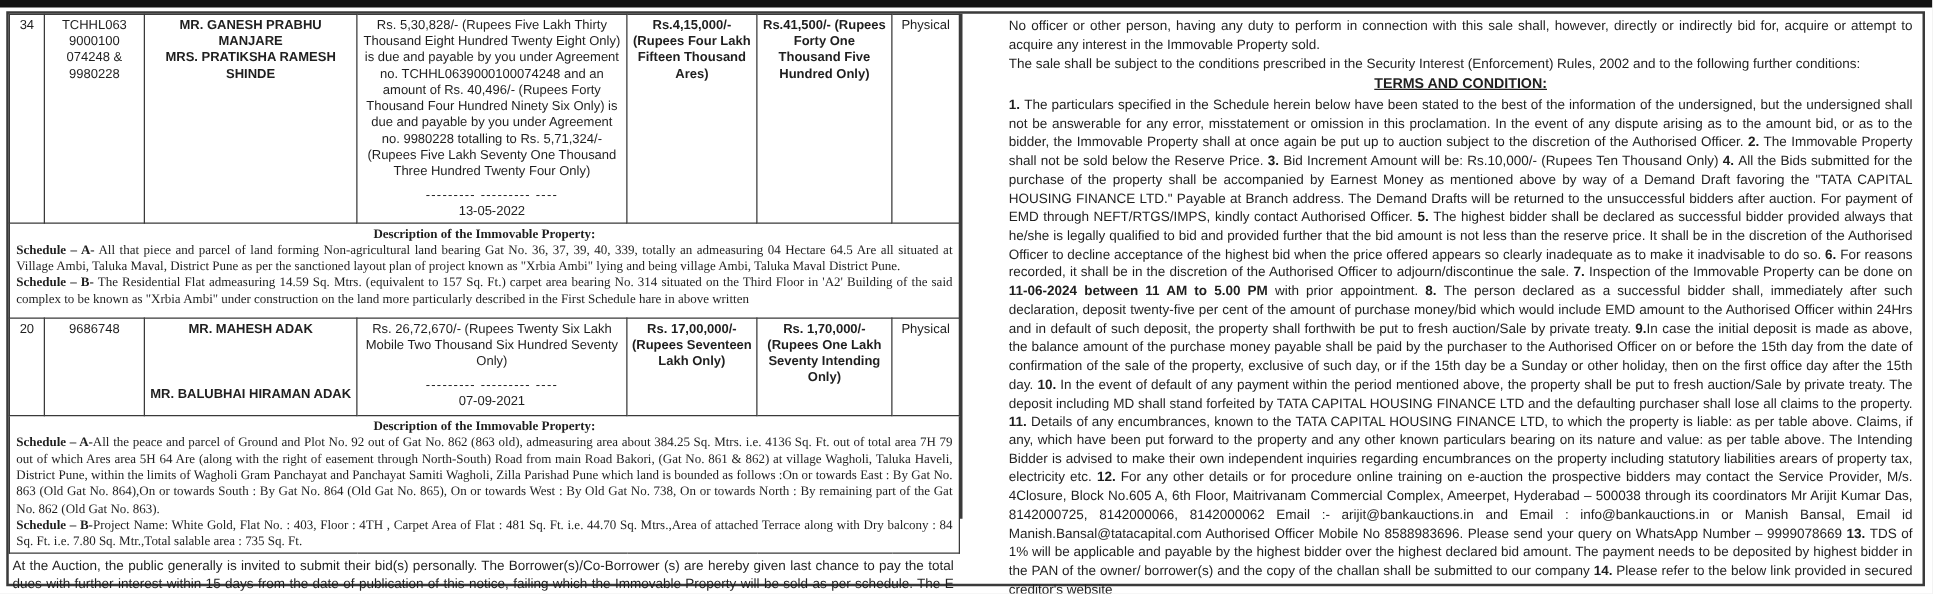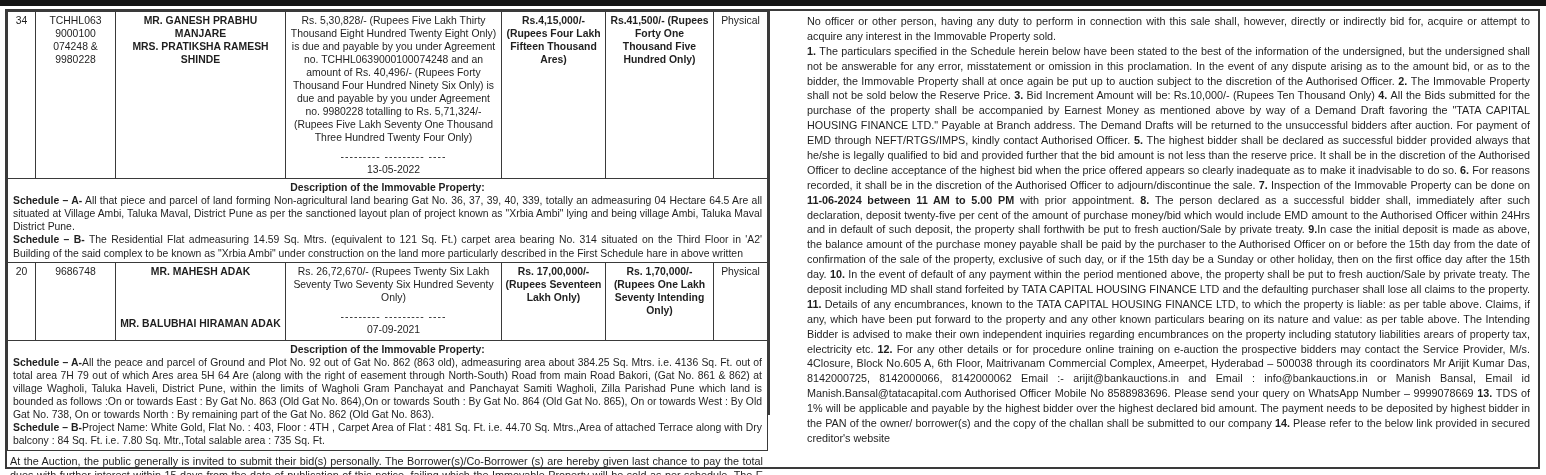--- a/index.html
+++ b/index.html
@@ -13,21 +13,21 @@
   .right-col{position:absolute;left:766px;top:0;right:0;bottom:0;padding:3px 8px 2px 6px;
              box-sizing:border-box;font-size:10.8px;line-height:1.38;margin-left:28px;}
   table.auction{border-collapse:collapse;width:760px;table-layout:fixed;font-size:10.4px;line-height:1.25;}
   table.auction td{border:1px solid #3a3a3a;padding:2px 3px;vertical-align:top;box-sizing:border-box;
                    overflow:hidden;}
   .c{text-align:center;}
   .b{font-weight:bold;text-align:center;}
   .pre{white-space:pre-line;}
   .just{text-align:justify;}
   .demand-sep{letter-spacing:1px;margin-top:6px;}
-  .desc-cell{font-size:10.4px;line-height:1.26;padding:2px 5px !important;}
+  .desc-cell{font-size:10.4px;line-height:1.26;padding:2px 5px !important;font-family:Liberation Serif, serif;}
   .left-footer{font-size:10.8px;line-height:1.3;text-align:justify;padding:3px 6px 0 3px;}
   .rp-para{text-align:justify;margin:0;}
   .rp-note{font-weight:bold;text-align:justify;margin:0;}
   .rp-heading{text-align:center;font-weight:bold;text-decoration:underline;font-size:11.4px;margin:1px 0 2px 0;}
   .rp-terms{text-align:justify;margin:0;}
   .names-gap{white-space:pre-line;}
 </style>
 </head>
 <body>
 
@@ -66,35 +66,35 @@
             <td class="c">Physical</td>
           </tr>
 
           <tr style="height:76px;">
             <td colspan="7" class="desc-cell">
               <div class="b">Description of the Immovable Property:</div>
               <div class="just">
                 <span class="b">Schedule – A-</span><span> All that piece and parcel of land forming Non-agricultural land bearing Gat No. 36, 37, 39, 40, 339, totally an admeasuring 04 Hectare 64.5 Are all situated at Village Ambi, Taluka Maval, District Pune as per the sanctioned layout plan of project known as "Xrbia Ambi" lying and being village Ambi, Taluka Maval District Pune.</span>
               </div>
               <div class="just">
-                <span class="b">Schedule – B-</span><span> The Residential Flat admeasuring 14.59 Sq. Mtrs. (equivalent to 121 Sq. Ft.) carpet area bearing No. 314 situated on the Third Floor in 'A2' Building of the said complex to be known as "Xrbia Ambi" under construction on the land more particularly described in the First Schedule hare in above written</span>
+                <span class="b">Schedule – B-</span><span> The Residential Flat admeasuring 14.59 Sq. Mtrs. (equivalent to 157 Sq. Ft.) carpet area bearing No. 314 situated on the Third Floor in 'A2' Building of the said complex to be known as "Xrbia Ambi" under construction on the land more particularly described in the First Schedule hare in above written</span>
               </div>
             </td>
           </tr>
 
           <tr style="height:78px;">
             <td class="c">20</td>
             <td class="c pre">9686748</td>
             <td class="c b pre names-gap">MR. MAHESH ADAK
 
 
 
 MR. BALUBHAI HIRAMAN ADAK</td>
             <td class="c">
-              <div>Rs. 26,72,670/- (Rupees Twenty Six Lakh Seventy Two Seventy  Six Hundred Seventy Only)</div>
+              <div>Rs. 26,72,670/- (Rupees Twenty Six Lakh Mobile Two Thousand  Six Hundred Seventy Only)</div>
               <div class="demand-sep">--------- --------- ----</div>
               <div>07-09-2021</div>
             </td>
             <td class="c b">Rs. 17,00,000/- (Rupees Seventeen Lakh  Only)</td>
             <td class="c b">Rs. 1,70,000/- (Rupees One Lakh Seventy Intending  Only)</td>
             <td class="c">Physical</td>
           </tr>
 
           <tr style="height:102px;">
             <td colspan="7" class="desc-cell">
@@ -109,18 +109,20 @@
           </tr>
         </tbody>
       </table>
       <div class="left-footer">At the Auction, the public generally is invited to submit their bid(s) personally. The Borrower(s)/Co-Borrower (s) are hereby given last chance to pay the total dues with further interest within 15 days from the date of publication of this notice, failing which the Immovable Property will be sold as per schedule. The E auction will be stopped if, amount due as aforesaid, with interest and costs (including the cost of the sale) are tendered to the Authorised Officer or proof is given to his satisfaction that the amount of such secured debt, interest and costs has been paid before the date of the auction.</div>
     </div>
 
     <div class="divider"></div>
 
     <div class="right-col">
       <p class="rp-para">No officer or other person, having any duty to perform in connection with this sale shall, however, directly or indirectly bid for, acquire or attempt to acquire any interest in the Immovable Property sold.</p>
+      <p class="rp-para">The sale shall be subject to the conditions prescribed in the Security Interest (Enforcement) Rules, 2002 and to the following further conditions:</p>
+      <div class="rp-heading">TERMS AND CONDITION:</div>
       <p class="rp-terms"><span style="font-weight: bold;">1. </span><span>The particulars specified in the Schedule herein below have been stated to the best of the information of the undersigned, but the undersigned shall not be answerable for any error, misstatement or omission in this proclamation. In the event of any dispute arising as to the amount bid, or as to the bidder, the Immovable Property shall at once again be put up to auction subject to the discretion of the Authorised Officer. </span><span style="font-weight: bold;">2. </span><span>The Immovable Property shall not be sold below the Reserve Price. </span><span style="font-weight: bold;">3. </span><span> Bid Increment Amount will be: Rs.10,000/- (Rupees Ten Thousand Only) </span><span style="font-weight: bold;">4. </span><span>  All the Bids submitted for the purchase of the property shall be accompanied by Earnest Money as mentioned above by way of a Demand Draft favoring the "TATA CAPITAL HOUSING FINANCE LTD." Payable at Branch address. The Demand Drafts will be returned to the unsuccessful bidders after auction. For payment of EMD through NEFT/RTGS/IMPS, kindly contact Authorised Officer. </span><span style="font-weight: bold;">5. </span><span>  The highest bidder shall be declared as successful bidder provided always that he/she is legally qualified to bid and provided further that the bid amount is not less than the reserve price. It shall be in the discretion of the Authorised Officer to decline acceptance of the highest bid when the price offered appears so clearly inadequate as to make it inadvisable to do so. </span><span style="font-weight: bold;">6. </span><span>  For reasons recorded, it shall be in the discretion of the Authorised Officer to adjourn/discontinue the sale.  </span><span style="font-weight: bold;">7. </span><span>Inspection of the Immovable Property can be done on </span><span style="font-weight: bold;">11-06-2024 between 11 AM to 5.00 PM</span><span> with prior appointment. </span><span style="font-weight: bold;">8. </span><span>  The person declared as a successful bidder shall, immediately after such declaration, deposit twenty-five per cent of the amount of purchase money/bid which would include EMD amount to the Authorised Officer within 24Hrs and in default of such deposit, the property shall forthwith be put to fresh auction/Sale by private treaty. </span><span style="font-weight: bold;">9.</span><span>In case the initial deposit is made as above, the balance amount of the purchase money payable shall be paid by the purchaser to the Authorised Officer on or before the 15th day from the date of confirmation of the sale of the property, exclusive of such day, or if the 15th day be a Sunday or other holiday, then on the first office day after the 15th day.  </span><span style="font-weight: bold;">10. </span><span>In the event of default of any payment within the period mentioned above, the property shall be put to fresh   auction/Sale by private treaty.  The deposit including MD shall stand forfeited by TATA CAPITAL HOUSING FINANCE LTD and the defaulting purchaser shall lose all claims to the property. </span><span style="font-weight: bold;">11. </span><span>  Details of any encumbrances, known to the TATA CAPITAL HOUSING FINANCE LTD, to which the property is liable: as per table above.  Claims, if any, which have been put forward to the property and any other known particulars bearing on its nature and value: as per table above. The Intending Bidder is advised to make their own independent inquiries regarding encumbrances on the property including statutory liabilities arears of property tax, electricity etc. </span><span style="font-weight: bold;">12. </span><span>For any other details or for procedure online training on e-auction the prospective bidders may contact the Service Provider, M/s. 4Closure, Block No.605 A, 6th Floor, Maitrivanam Commercial Complex, Ameerpet, Hyderabad – 500038 through its coordinators Mr Arijit Kumar Das,  8142000725, 8142000066, 8142000062 Email :- arijit@bankauctions.in and Email : info@bankauctions.in or Manish Bansal, Email id Manish.Bansal@tatacapital.com  Authorised Officer Mobile No 8588983696. Please send your query on WhatsApp Number – 9999078669 </span><span style="font-weight: bold;">13. </span><span>TDS of 1% will be applicable and payable by the highest bidder over the highest declared bid amount. The payment needs to be deposited by highest bidder in the PAN of the owner/ borrower(s) and the copy of the challan shall be submitted to our company </span><span style="font-weight: bold;">14. </span><span>Please refer to the below link provided in secured creditor's website </span></p>
 
     </div>
 
   </div>
 </div>
 
 </body></html>

